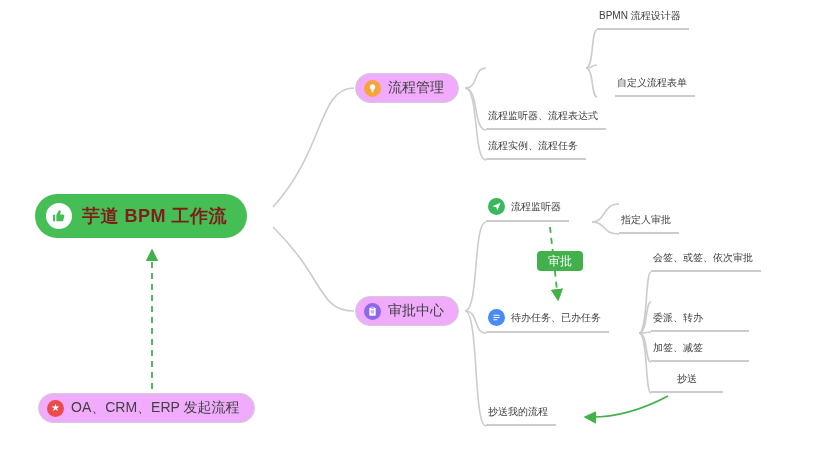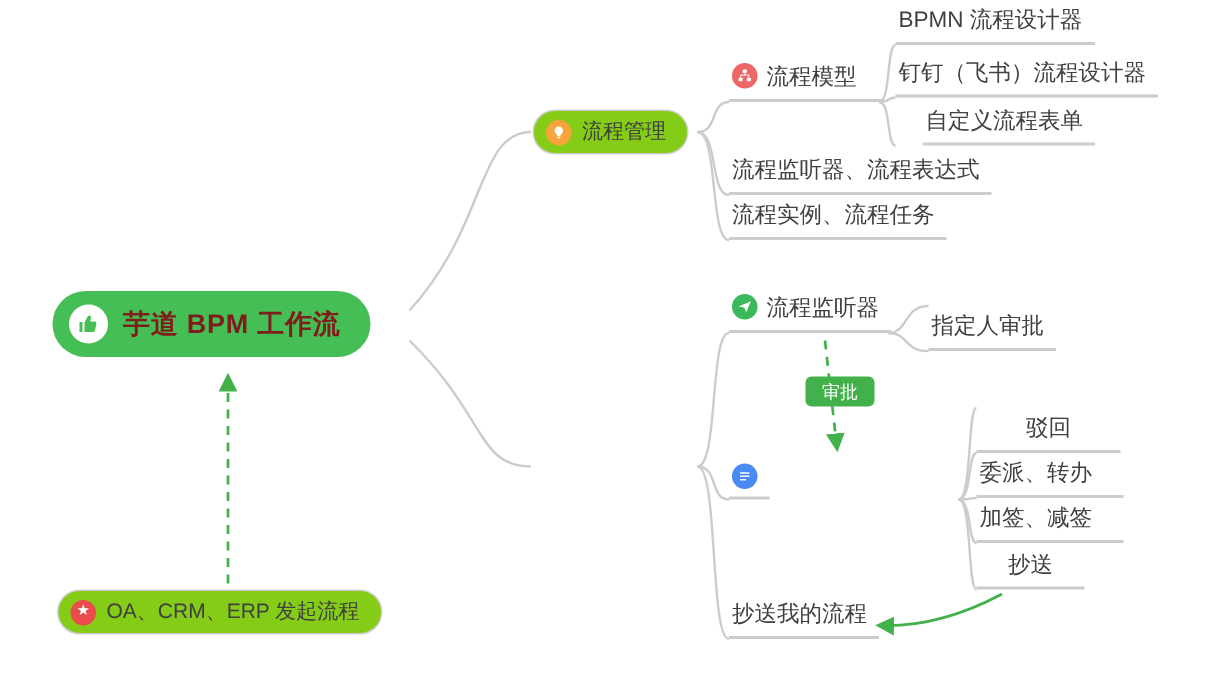--- a/index.html
+++ b/index.html
@@ -16,32 +16,32 @@
   .root-node{
     position:absolute;display:flex;align-items:center;gap:10px;
     background:var(--brand-green,#45bf55);color:#7f1d1d;border-radius:24px;
     padding:9px 20px 9px 11px;font-size:18px;font-weight:600;letter-spacing:.5px;
   }
   .root-icon{width:26px;height:26px;border-radius:50%;background:#fff;
     display:flex;align-items:center;justify-content:center;flex:0 0 auto;}
   .root-icon svg{width:16px;height:16px;}
 
   .box-node{
-    position:absolute;display:flex;align-items:center;gap:7px;background:#84cc16;
+    position:absolute;display:flex;align-items:center;gap:7px;background:#f0abfc;
     border:1px solid var(--border-grey,#cfcfcf);border-radius:16px;
     padding:5px 14px 5px 8px;font-size:14px;color:var(--text-dark,#404040);
   }
   .icon-sm{width:17px;height:17px;border-radius:50%;display:flex;align-items:center;
     justify-content:center;flex:0 0 auto;color:#fff;font-size:10px;line-height:1;}
   .icon-sm svg{width:11px;height:11px;}
 
   .leaf{
     position:absolute;transform:translateY(-100%);
-    display:flex;gap:6px;
-    padding:0 8px 5px 2px;font-size:15px;white-space:nowrap;
+    display:flex;align-items:center;gap:6px;
+    padding:0 8px 5px 2px;font-size:10px;white-space:nowrap;
     border-bottom:2px solid var(--line-grey,#ccc);color:var(--text-dark,#404040);
   }
   .leaf.center{justify-content:center;padding-left:8px;}
   .badge{
     position:absolute;background:var(--arrow-green,#42b14b);color:#fff;
     font-size:12px;padding:4px 11px;border-radius:4px;line-height:1;
   }
 </style>
 </head>
 <body>
@@ -91,51 +91,48 @@
   <div class="box-node" style="left:355px;top:73px;">
     <span class="icon-sm" style="background:var(--orange,#f7a43a)">
       <svg viewBox="0 0 24 24">
           <path fill="#fff" d="M12 3a6 6 0 0 0-3.5 10.9c.6.5 1 1.2 1 2V17h5v-1.1c0-.8.4-1.5 1-2A6 6 0 0 0 12 3z"></path>
           <rect x="9.5" y="18" width="5" height="2" rx="1" fill="#fff"></rect>
         </svg>
     </span>
     <span>流程管理</span>
   </div>
 
-  <div class="leaf" style="left:486px;top:68px;min-width:92px;">
-    <span class="icon-sm" style="background:var(--model-red,#ee6666)">
-      <svg viewBox="0 0 24 24">
-          <g fill="#fff">
-            <rect x="9" y="3" width="6" height="5" rx="1"></rect>
-            <rect x="3" y="15" width="6" height="5" rx="1"></rect>
-            <rect x="15" y="15" width="6" height="5" rx="1"></rect>
-          </g>
-          <path d="M12 8v3M12 11H6v4M12 11h6v4" stroke="#fff" stroke-width="1.4" fill="none"></path>
-        </svg>
-    </span>
-    <span>流程模型</span>
-  </div>
 
   <div class="leaf" style="left:597px;top:30px;">
     <span>BPMN 流程设计器</span>
-  </div>
-  <div class="leaf" style="left:597px;top:65px;">
-    <span>钉钉（飞书）流程设计器</span>
   </div>
   <div class="leaf" style="left:597px;top:97px;margin-left:18px;">
     <span>自定义流程表单</span>
   </div>
 
   <div class="leaf" style="left:486px;top:130px;">
     <span>流程监听器、流程表达式</span>
   </div>
   <div class="leaf" style="left:486px;top:160px;">
     <span>流程实例、流程任务</span>
   </div>
 
+  <div class="box-node" style="left:355px;top:296px;">
+    <span class="icon-sm" style="background:var(--purple,#8f66e8)">
+      <svg viewBox="0 0 24 24">
+          <rect x="5" y="4" width="14" height="17" rx="2" fill="#fff"></rect>
+          <rect x="9" y="2.5" width="6" height="4" rx="1" fill="var(--purple,#8f66e8)" stroke="#fff" stroke-width="1.2"></rect>
+          <g fill="var(--purple,#8f66e8)">
+            <rect x="8" y="10" width="8" height="1.8" rx=".9"></rect>
+            <rect x="8" y="14" width="8" height="1.8" rx=".9"></rect>
+          </g>
+        </svg>
+    </span>
+    <span>审批中心</span>
+  </div>
 
   <div class="leaf" style="left:486px;top:222px;">
     <span class="icon-sm" style="background:var(--send-green,#3cb85c)">
       <svg viewBox="0 0 24 24">
           <path fill="#fff" d="M3 11.5 21 4l-7 16-2.5-6.5z"></path>
         </svg>
     </span>
     <span>流程监听器</span>
   </div>
 
@@ -148,24 +145,25 @@
   </div>
 
   <div class="leaf" style="left:486px;top:333px;">
     <span class="icon-sm" style="background:var(--todo-blue,#4a8af4)">
       <svg viewBox="0 0 24 24" fill="#fff">
           <rect x="5" y="6" width="14" height="2.2" rx="1"></rect>
           <rect x="5" y="11" width="14" height="2.2" rx="1"></rect>
           <rect x="5" y="16" width="9" height="2.2" rx="1"></rect>
         </svg>
     </span>
+    <span>待办任务、已办任务</span>
   </div>
 
-  <div class="leaf center" style="left:651px;top:302px;min-width:80px;">
-    <span>驳回</span>
+  <div class="leaf" style="left:651px;top:272px;">
+    <span>会签、或签、依次审批</span>
   </div>
   <div class="leaf" style="left:651px;top:332px;min-width:88px;">
     <span>委派、转办</span>
   </div>
   <div class="leaf" style="left:651px;top:362px;min-width:88px;">
     <span>加签、减签</span>
   </div>
   <div class="leaf center" style="left:651px;top:393px;min-width:56px;">
     <span>抄送</span>
   </div>

